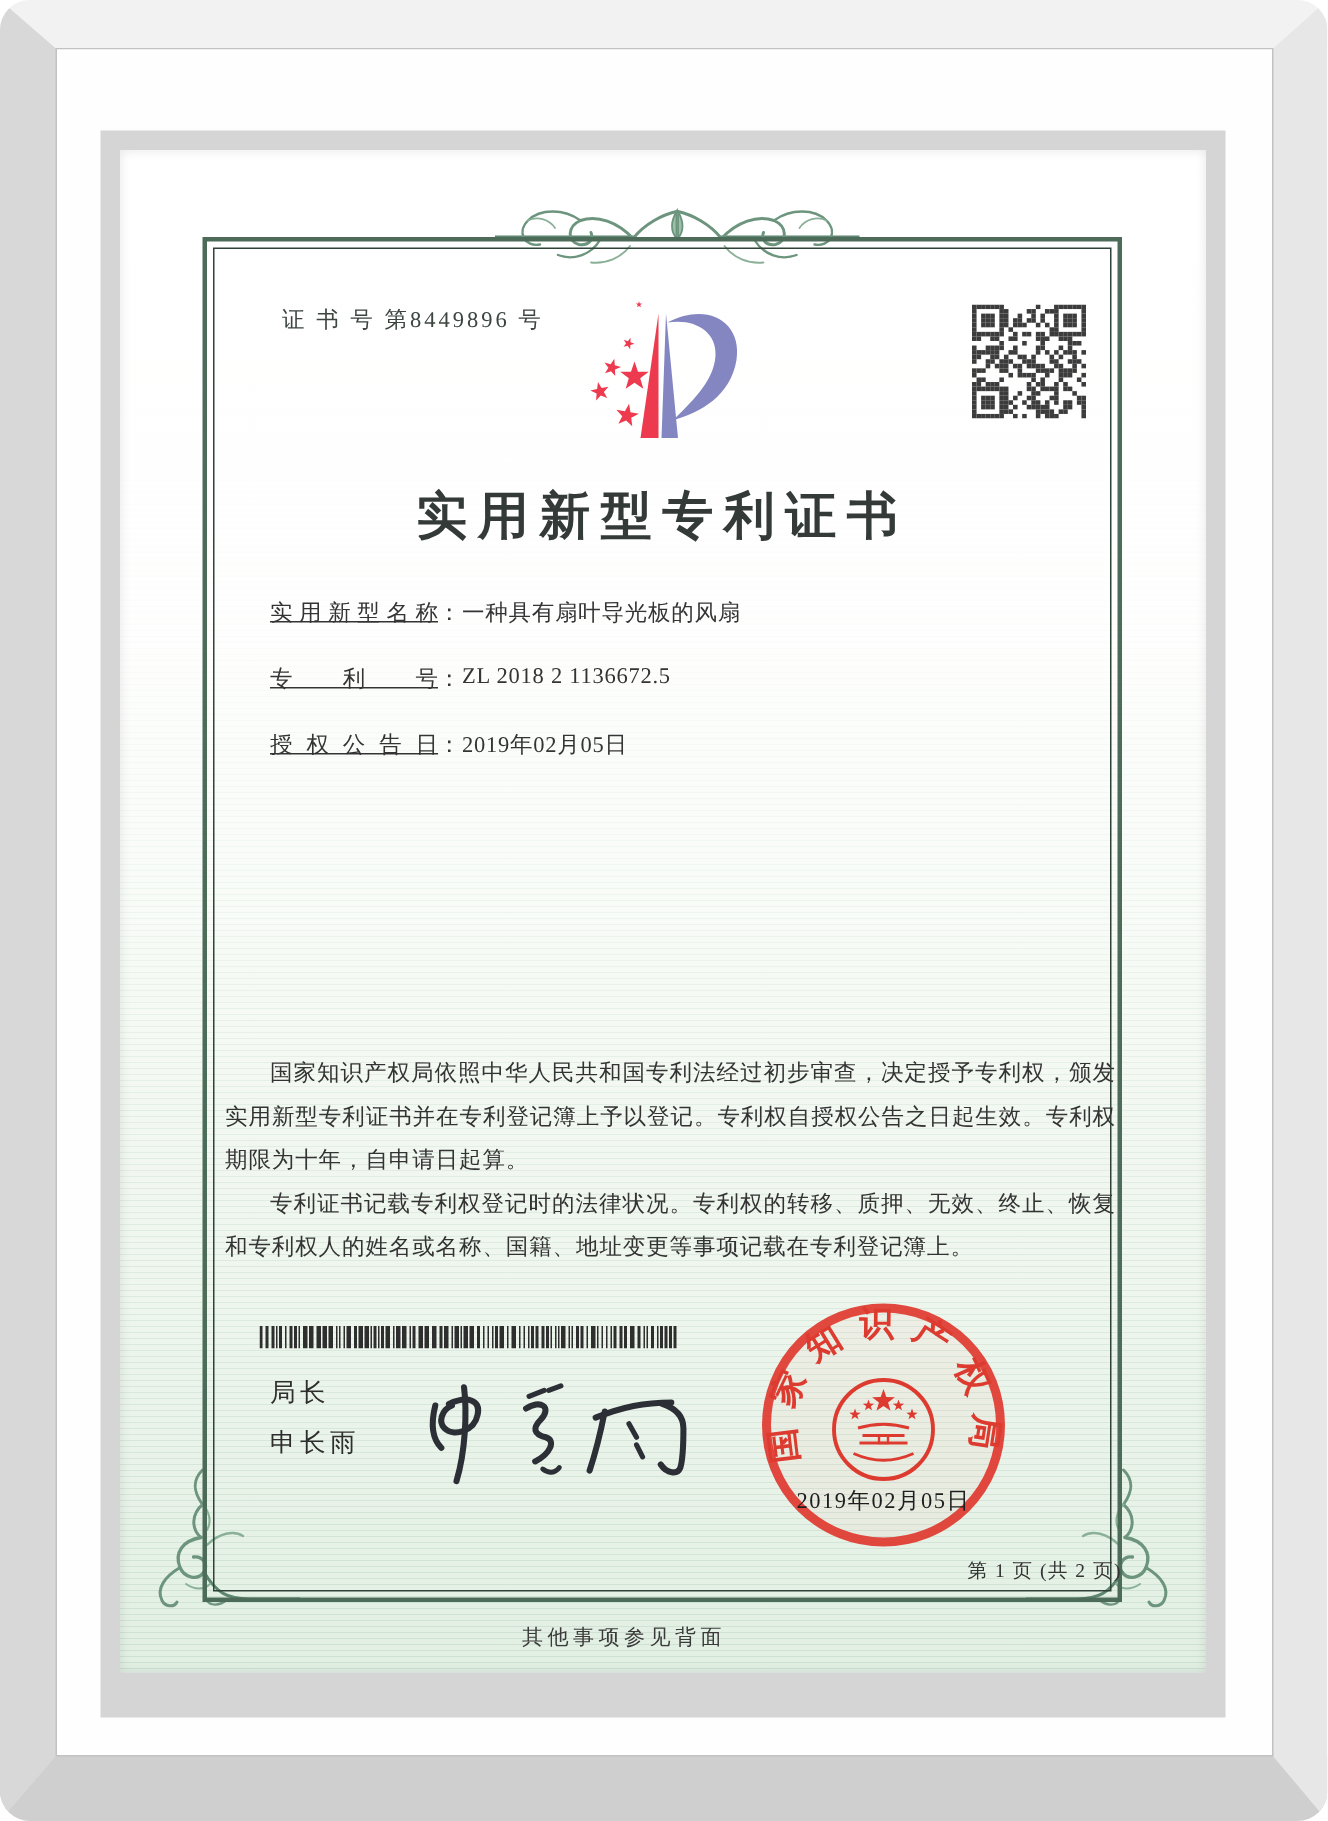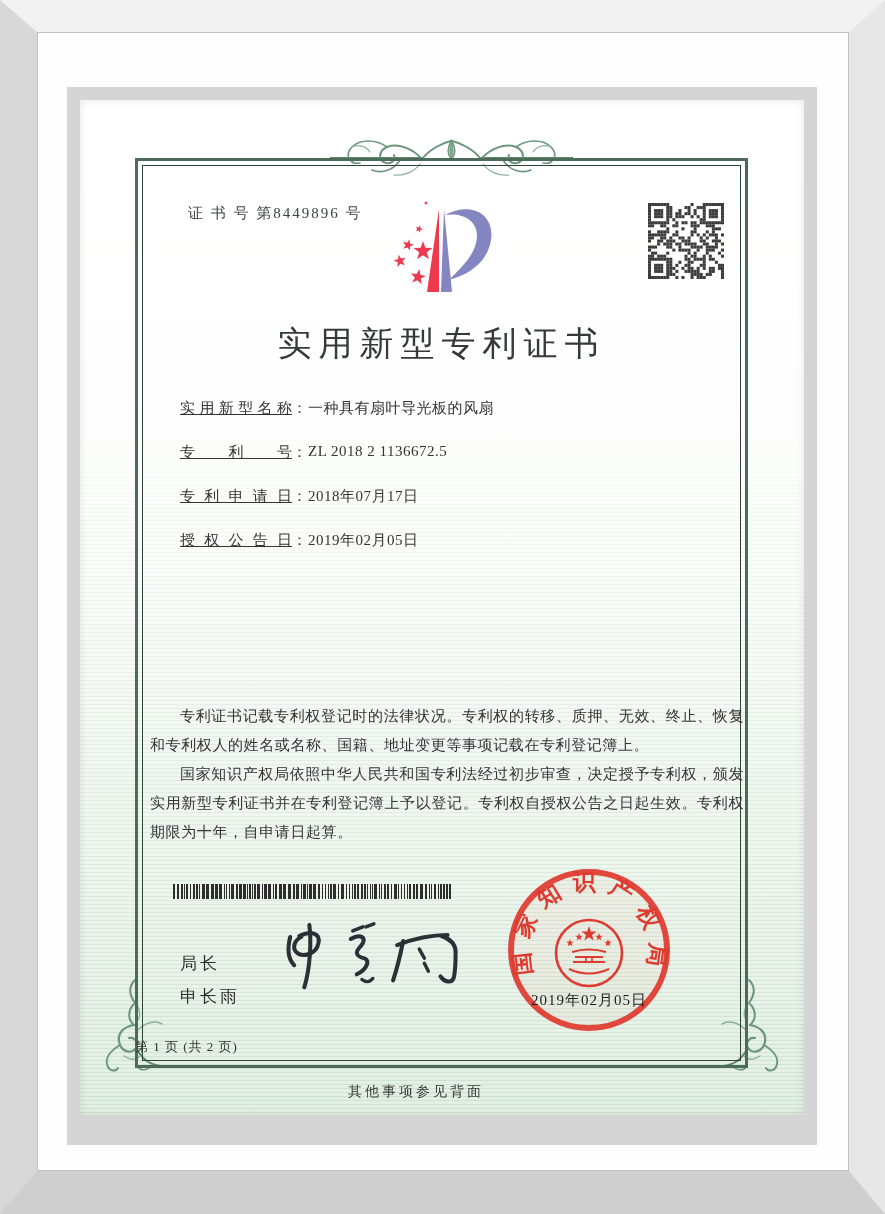--- a/index.html
+++ b/index.html
@@ -1,17 +1,17 @@
 <!DOCTYPE html>
 <html><head>
 <meta charset="utf-8">
 <style>
   html,body{margin:0;padding:0;background:#ffffff;}
   body{font-family:"Liberation Serif", serif; color:#3a3a3a;}
-  .stage{position:relative;width:885px;height:1214px;overflow:hidden;background:#fff;}
+  .stage{position:relative;width:885px;height:1214px;overflow:hidden;background:#fff;border-radius:20px;}
 
   
   .frame-outer{position:absolute;inset:0;box-sizing:border-box;
     border-style:solid;
     border-width:33px 37px 44px 38px;
     border-color:#f2f2f2 #e7e7e7 #cfcfcf #d8d8d8;
     background:#fdfdfd;}
   .frame-face{position:absolute;inset:0;box-sizing:border-box;
     border-style:solid;
     border-width:54px 31px 25px 29px;
@@ -34,46 +34,46 @@
   .abs{position:absolute;}
 
   
   .border-box{position:absolute;left:55px;top:58px;width:613px;height:910px;
     border:3px solid #4c6c59;box-sizing:border-box;}
   .border-box::after{content:"";position:absolute;inset:4px;border:1px solid #2f4238;}
 
   .cert-no{left:108px;top:104px;font-size:15px;letter-spacing:2px;color:#3c4540;}
 
   .title{left:55px;top:221px;width:613px;text-align:center;
-    font-size:34px;font-weight:400;letter-spacing:7px;color:#33393а;color:#343a38;}
+    font-size:34px;font-weight:700;letter-spacing:7px;color:#33393а;color:#343a38;}
 
   
   .fields{left:100px;top:299px;width:560px;font-size:15px;color:#343434;}
   .frow{position:relative;height:20px;margin-bottom:24px;white-space:nowrap;}
   .flabel{display:inline-block;width:112px;text-align:justify;text-align-last:justify;vertical-align:top;text-decoration:underline;}
   .fcolon{display:inline-block;width:16px;vertical-align:top;}
   .fvalue{letter-spacing:.5px;}
   .grant2{position:absolute;left:237px;top:0;}
 
   
   .paras{left:70px;top:602px;width:594px;font-size:15px;line-height:29px;
     text-align:justify;letter-spacing:.6px;color:#333;}
   .paras p{margin:0;text-indent:2em;}
 
   
   .barcode{left:93px;top:784px;width:283px;height:15px;}
-  .officer{left:100px;top:848px;font-size:17px;letter-spacing:3px;color:#2e2e2e;line-height:33px;font-family:Liberation Mono, monospace;}
+  .officer{left:100px;top:812px;font-size:17px;letter-spacing:3px;color:#2e2e2e;line-height:33px;}
   .signature{left:188px;top:778px;width:232px;height:122px;}
 
   
   .seal{left:423px;top:763px;width:172px;height:176px;}
   .seal-date{left:423px;top:891px;width:172px;text-align:center;
     font-size:15px;letter-spacing:1px;color:#1e1e1e;}
 
-  .page-info{left:55px;top:938px;width:613px;text-align:left;font-size:13px;letter-spacing:1px;color:#333;}
+  .page-info{left:55px;top:938px;width:613px;text-align:right;font-size:13px;letter-spacing:1px;color:#333;}
   .back-note{left:0;top:983px;width:672px;text-align:center;font-size:14px;letter-spacing:3px;color:#3a3a3a;}
 
   .orn-top{left:250px;top:30px;width:243px;height:54px;}
   .orn-bl{left:14px;top:878px;width:106px;height:102px;}
   .orn-br{left:604px;top:878px;width:106px;height:102px;}
 
   svg{display:block;}
 </style>
 </head>
 <body>
@@ -456,30 +456,27 @@
           <div class="abs title">实用新型专利证书</div>
 
           <div class="abs fields">
             <div class="frow">
               <span class="flabel">实用新型名称</span><span class="fcolon">：</span><span class="fvalue">一种具有扇叶导光板的风扇</span>
             </div>
             <div class="frow">
               <span class="flabel">专利号</span><span class="fcolon">：</span><span class="fvalue">ZL 2018 2 1136672.5</span>
             </div>
             <div class="frow">
-              <span class="flabel">专利申请日</span><span class="fcolon">：</span><span class="fvalue">2018年07月17日</span>
-            </div>
-            <div class="frow">
               <span class="flabel">授权公告日</span><span class="fcolon">：</span><span class="fvalue">2019年02月05日</span>
             </div>
           </div>
 
           <div class="abs paras">
+            <p>国家知识产权局依照中华人民共和国专利法经过初步审查，决定授予专利权，颁发实用新型专利证书并在专利登记簿上予以登记。专利权自授权公告之日起生效。专利权期限为十年，自申请日起算。</p>
             <p>专利证书记载专利权登记时的法律状况。专利权的转移、质押、无效、终止、恢复和专利权人的姓名或名称、国籍、地址变更等事项记载在专利登记簿上。</p>
-            <p>国家知识产权局依照中华人民共和国专利法经过初步审查，决定授予专利权，颁发实用新型专利证书并在专利登记簿上予以登记。专利权自授权公告之日起生效。专利权期限为十年，自申请日起算。</p>
           </div>
 
           <div class="abs barcode">
             <svg id="barcode-svg" viewBox="0 0 283 15" width="283" height="15" fill="#2e2e2e">
                 <rect x="0" y="0" width="2" height="15"></rect>
                 <rect x="4" y="0" width="2" height="15"></rect>
                 <rect x="8" y="0" width="2" height="15"></rect>
                 <rect x="11" y="0" width="1" height="15"></rect>
                 <rect x="13" y="0" width="2" height="15"></rect>
                 <rect x="17" y="0" width="1" height="15"></rect>

